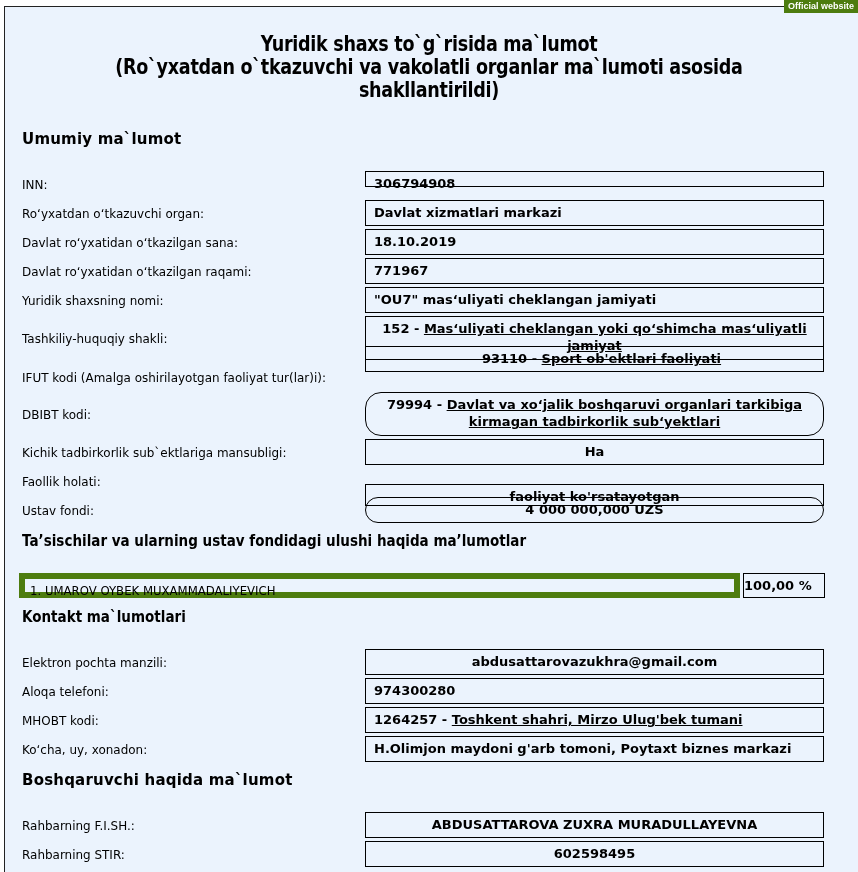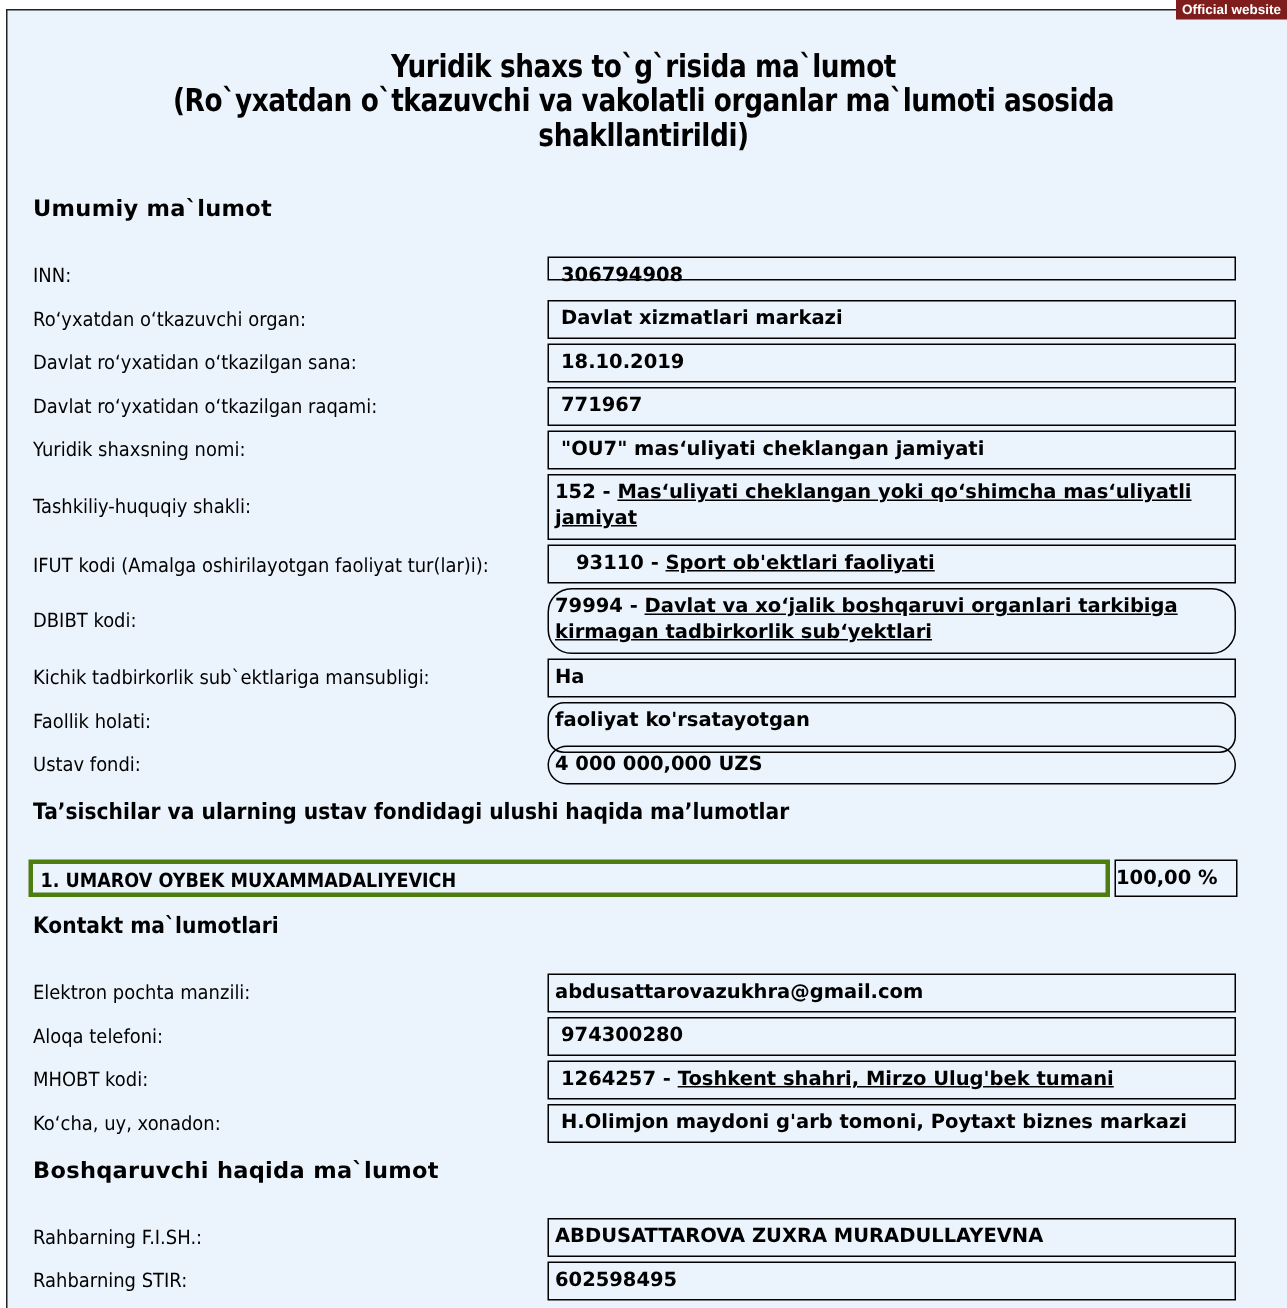--- a/index.html
+++ b/index.html
@@ -10,21 +10,21 @@
     color:#000;
     position:relative;
   }
   .page {
     position:absolute; left:4px; top:6px; width:860px; height:880px;
     background:#ebf3fd;
     border-left:1px solid #222; border-top:1px solid #222;
   }
   .badge {
     position:absolute; right:0; top:0;
-    background:#7f1d1d; color:#fff;
+    background:#4d7c0f; color:#fff;
     font-family: "Liberation Sans", sans-serif; font-weight:bold;
     font-size:9px; padding:1px 4px 2px 4px; line-height:10px;
   }
   .title {
     position:absolute; left:0; width:858px; top:33px;
     text-align:center; font-weight:bold; font-size:21px; line-height:23px;
     letter-spacing:-0.3px;
     font-family: "DejaVu Sans Condensed", "DejaVu Sans", sans-serif;
     transform:scaleX(0.93); transform-origin:center top;
   }
@@ -36,26 +36,26 @@
   .lbl {
     position:absolute; left:22px; font-size:13px;
     transform:scaleX(0.92); transform-origin:left center; white-space:nowrap;
   }
   .val {
     position:absolute; left:365px; width:459px;
     border:1px solid #000; box-sizing:border-box;
     font-weight:bold; font-size:13px; line-height:17px;
     padding:3px 4px 3px 8px;
   }
-  .val.tight { padding-left:4px; }
+  .val.tight { padding-left:4px;text-align:center; }
   .val a { color:#000; text-decoration:underline; }
   .founder {
     position:absolute; left:19px; top:573px; width:721px; height:25px;
-    border:3px solid #4d7c0f; box-sizing:border-box;
-    font-weight:bold; font-size:13px; line-height:23px; padding-left:5px;
+    border:6px solid #4d7c0f; box-sizing:border-box;
+    font-weight:normal; font-size:13px; line-height:23px; padding-left:5px;
     transform-origin:left;
   }
   .founder span { display:inline-block; transform:scaleX(0.9); transform-origin:left center; }
   .share {
     position:absolute; left:743px; top:573px; width:82px; height:25px;
     border:1px solid #000; box-sizing:border-box;
     font-weight:bold; font-size:13px; line-height:23px; 
   }
 </style>
 </head>
@@ -85,30 +85,30 @@
 <div class="lbl" style="top:264px;">Davlat ro‘yxatidan o‘tkazilgan raqami:</div>
 <div class="val" style="top:258px;height:26px;">771967</div>
 
 <div class="lbl" style="top:293px;">Yuridik shaxsning nomi:</div>
 <div class="val" style="top:287px;height:26px;"><span id="entname">"OU7" mas‘uliyati cheklangan jamiyati</span></div>
 
 <div class="lbl" style="top:331px;">Tashkiliy-huquqiy shakli:</div>
 <div class="val tight" style="top:316px;height:44px;"><span>152</span> - <a>Mas‘uliyati cheklangan yoki qo‘shimcha mas‘uliyatli jamiyat</a></div>
 
 <div class="lbl" style="top:370px;">IFUT kodi (Amalga oshirilayotgan faoliyat tur(lar)i):</div>
-<div class="val tight" style="top:363px;height:26px;padding-left:18px;"><span>93110</span> - <a>Sport ob'ektlari faoliyati</a></div>
+<div class="val tight" style="top:346px;height:26px;padding-left:18px;"><span>93110</span> - <a>Sport ob'ektlari faoliyati</a></div>
 
 <div class="lbl" style="top:407px;">DBIBT kodi:</div>
 <div class="val tight" style="top:392px;height:44px;border-radius:16px;"><span>79994</span> - <a>Davlat va xo‘jalik boshqaruvi organlari tarkibiga kirmagan tadbirkorlik sub‘yektlari</a></div>
 
 <div class="lbl" style="top:445px;">Kichik tadbirkorlik sub`ektlariga mansubligi:</div>
 <div class="val tight" style="top:439px;height:26px;">Ha</div>
 
 <div class="lbl" style="top:474px;">Faollik holati:</div>
-<div class="val tight" style="top:468px;height:34px;border-radius:11px;">faoliyat ko'rsatayotgan</div>
+<div class="val tight" style="top:484px;height:22px;">faoliyat ko'rsatayotgan</div>
 
 <div class="lbl" style="top:503px;">Ustav fondi:</div>
 <div class="val tight" style="top:497px;height:26px;border-radius:13px;">4 000 000,000 UZS</div>
 
 <div class="sec cond" style="top:532px;">Ta’sischilar va ularning ustav fondidagi ulushi haqida ma’lumotlar</div>
 <div class="founder"><span>1. UMAROV OYBEK MUXAMMADALIYEVICH</span></div>
 <div class="share">100,00 %</div>
 
 <div class="sec cond" style="top:608px;">Kontakt ma`lumotlari</div>
 

